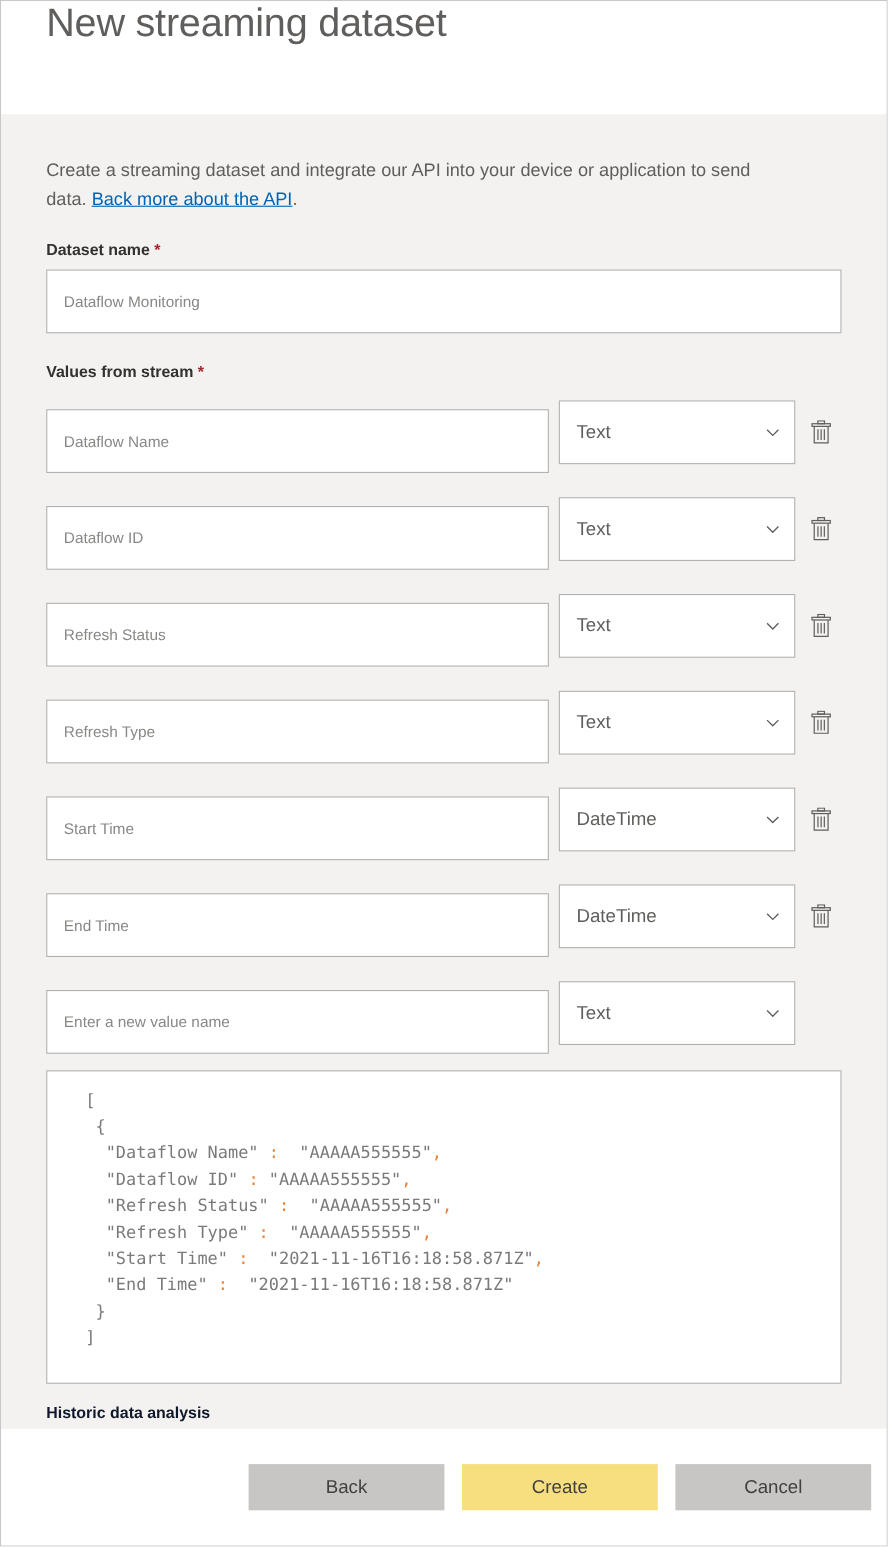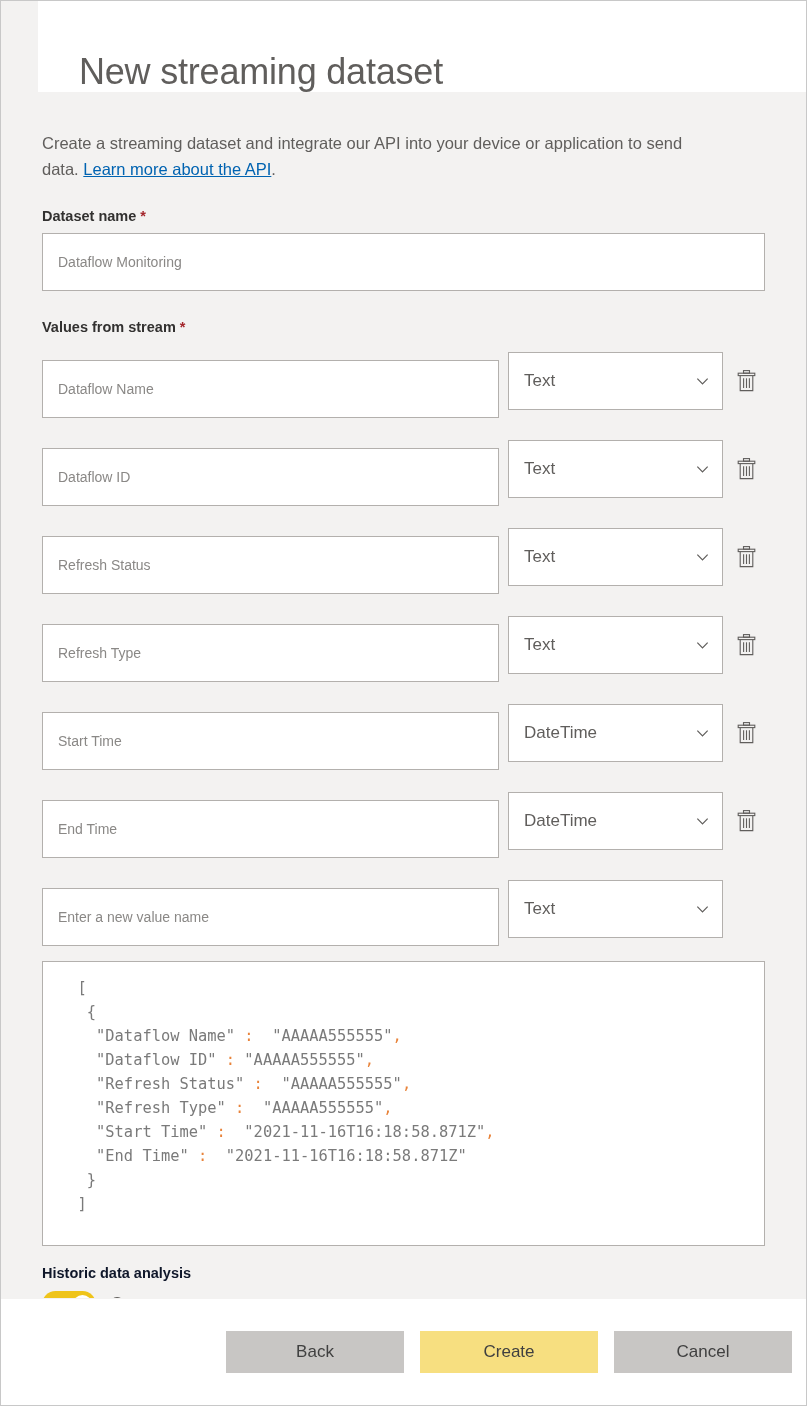--- a/index.html
+++ b/index.html
@@ -16,27 +16,26 @@
     width: 807px;
     height: 1406px;
     box-sizing: border-box;
     border: 1px solid #c8c8c8;
     background: #f3f2f1;
     overflow: hidden;
   }
 
   
   .header {
-    height: 91px;
-    background: #ffffff;
-    box-sizing: border-box;
-    display: flex;
-    align-items: flex-end;
+    height: 103px;
+    background: #ffffff;
+    box-sizing: border-box;
+    display: flex;
+    align-items: flex-start;
     padding: 0 0 0 41px;
-    margin-left: 37px;
   }
   .header-title {
     font-size: 36px;
     font-weight: 400;
     color: #605e5c;
     letter-spacing: -0.2px;
     line-height: 1.1;
   }
 
   
@@ -240,21 +239,21 @@
 
 <div id="panel">
 
   <div class="header">
     <div class="header-title">New streaming dataset</div>
   </div>
 
   <div class="body">
 
     <p class="intro">
-      <span>Create a streaming dataset and integrate our API into your device or application to send data. </span><a href="#">Learn more about the API</a><span>.</span>
+      <span>Create a streaming dataset and integrate our API into your device or application to send data. </span><a href="#">Back more about the API</a><span>.</span>
     </p>
 
 
     <div class="dataset-name-wrap">
       <div class="field-label">
         <span>Dataset name</span>
         <span class="asterisk">*</span>
       </div>
       <input class="text-input" type="text" placeholder="Dataflow Monitoring" style="">
     </div>

